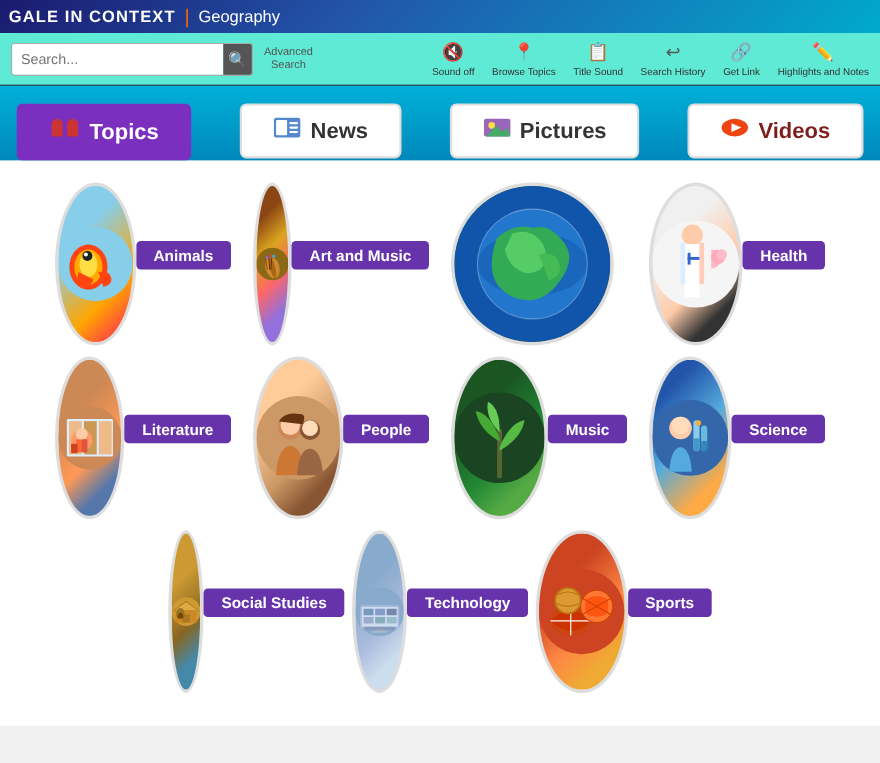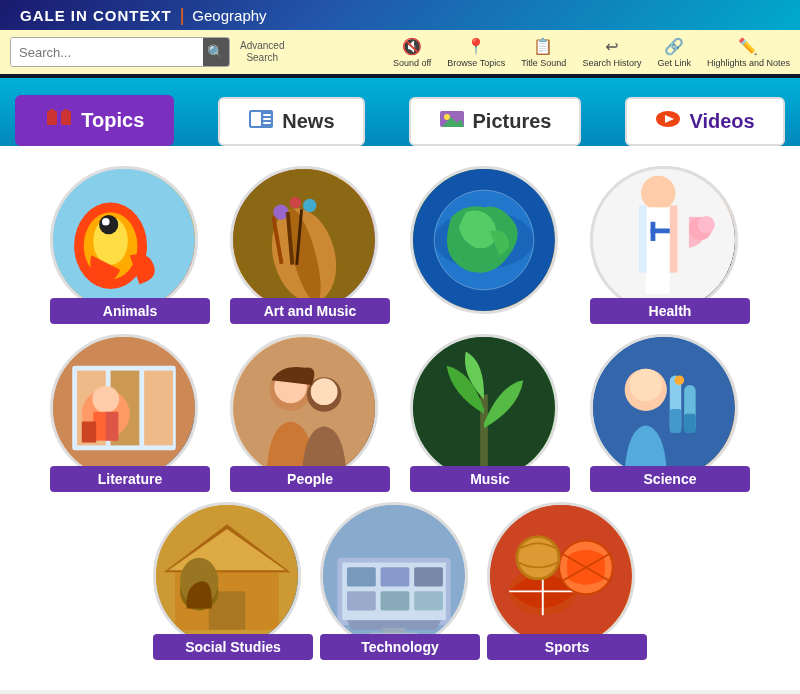--- a/index.html
+++ b/index.html
@@ -4,21 +4,21 @@
   <style>
     * { box-sizing: border-box; margin: 0; padding: 0; }
     body { font-family: Arial, sans-serif; width: 800px; height: 694px; overflow: hidden; background: #f0f0f0; }
 
     
     #header {
       background: linear-gradient(135deg, #1a1a6e 0%, #2255aa 40%, #00aacc 100%);
       height: 30px;
       display: flex;
       align-items: center;
-      padding: 0 20px;
+      padding: 0 8px;
       position: relative;
     }
     #header-logo {
       display: flex;
       align-items: center;
       gap: 4px;
     }
     .logo-gale {
       color: white;
       font-weight: bold;
@@ -32,26 +32,26 @@
       margin: 0 4px;
     }
     .logo-subtitle {
       color: white;
       font-size: 15px;
       font-weight: normal;
     }
 
     
     #toolbar {
-      background: #fef9c3;
+      background: #5eead4;
       height: 48px;
       display: flex;
       align-items: center;
       padding: 0 10px;
-      border-bottom: 4px solid #0f172a;
+      border-bottom: 1px solid #0f172a;
       gap: 10px;
     }
     #search-container {
       display: flex;
       align-items: center;
       border: 1px solid #aaa;
       border-radius: 3px;
       overflow: hidden;
       height: 30px;
       width: 220px;
@@ -100,57 +100,58 @@
       color: #333;
       gap: 2px;
     }
     .toolbar-action .icon { font-size: 16px; color: #555; }
 
     
     #nav-tabs {
       background: linear-gradient(to bottom, #00b0d8 0%, #0088bb 100%);
       height: 68px;
       display: flex;
-      align-items: flex-end;
+      align-items: flex-start;
       justify-content: center;
       gap: 44px;
-      padding: 0 20px;
+      padding: 16px 20px;
     }
     .nav-tab {
       display: flex;
       align-items: center;
       gap: 8px;
       padding: 10px 28px;
       border-radius: 6px;
       cursor: pointer;
       font-size: 20px;
       font-weight: bold;
       border: 2px solid rgba(255,255,255,0.4);
     }
     .nav-tab.topics { background: #7b2fbe; color: white; border-color: transparent; }
     .nav-tab.news { background: white; color: #333; border-color: #ddd; }
     .nav-tab.pictures { background: white; color: #333; border-color: #ddd; }
-    .nav-tab.videos { background: white; color: #4c1d95; border-color: #ddd; margin-top: 12px; }
+    .nav-tab.videos { background: white; color: #7f1d1d; border-color: #ddd; }
 
     
     #topics-grid {
       background: white;
       padding: 20px 30px;
       display: flex;
       flex-direction: column;
       gap: 10px;
     }
     .topics-row {
       display: flex;
       justify-content: center;
       gap: 20px;
     }
     .topic-item {
       display: flex;
-      flex-direction: column;
+      flex-direction: row;
+      align-items: center;
       cursor: pointer;
       position: relative;
       width: 160px;
     }
     .topic-circle {
       width: 148px;
       height: 148px;
       border-radius: 50%;
       overflow: hidden;
       border: 3px solid #ddd;

